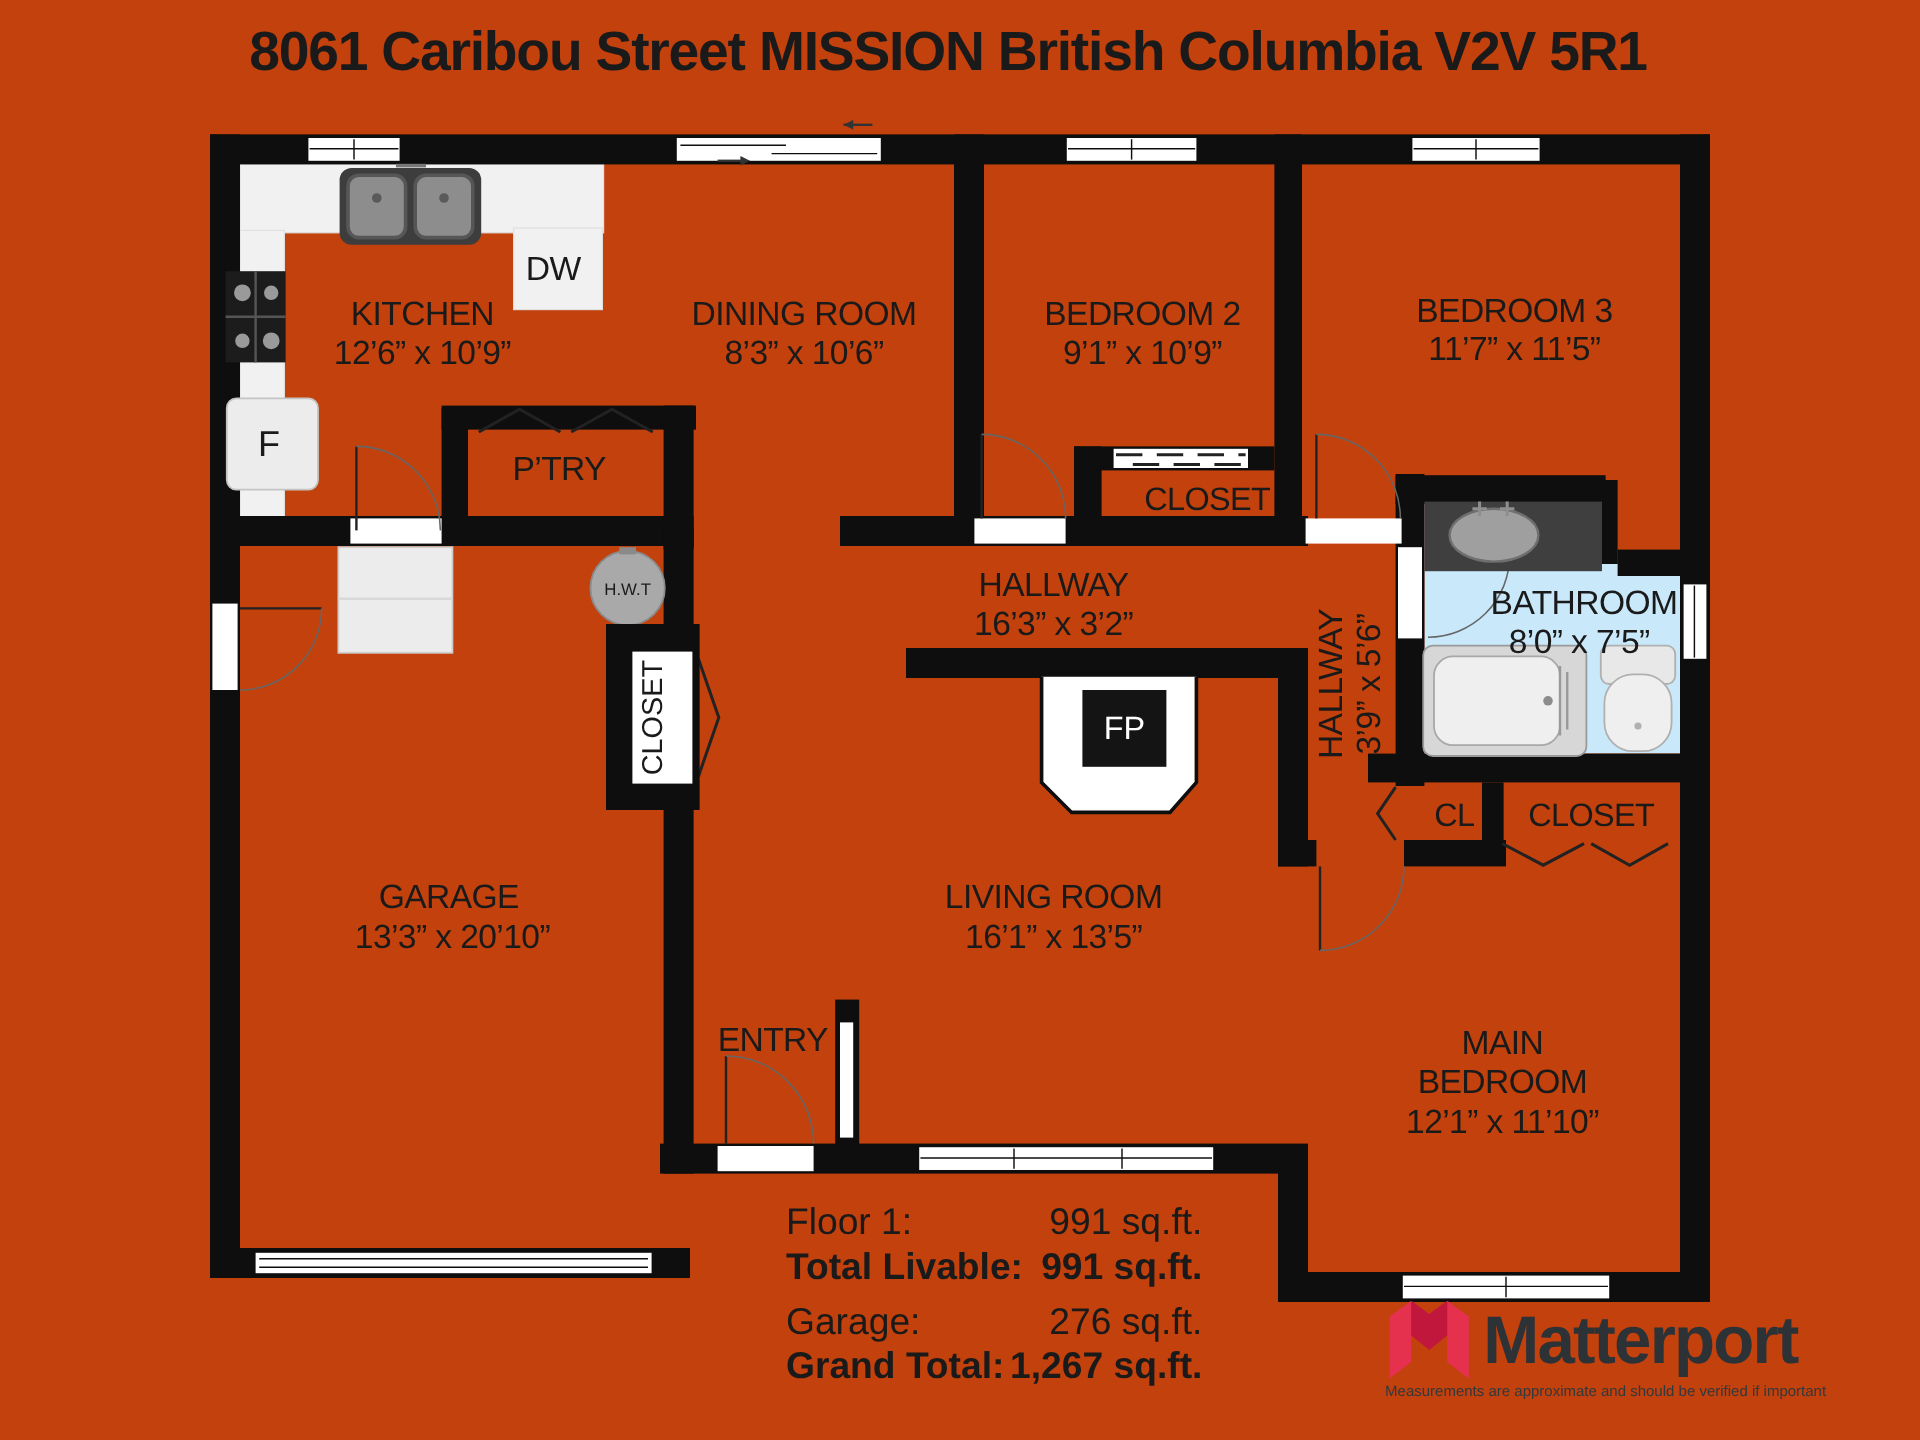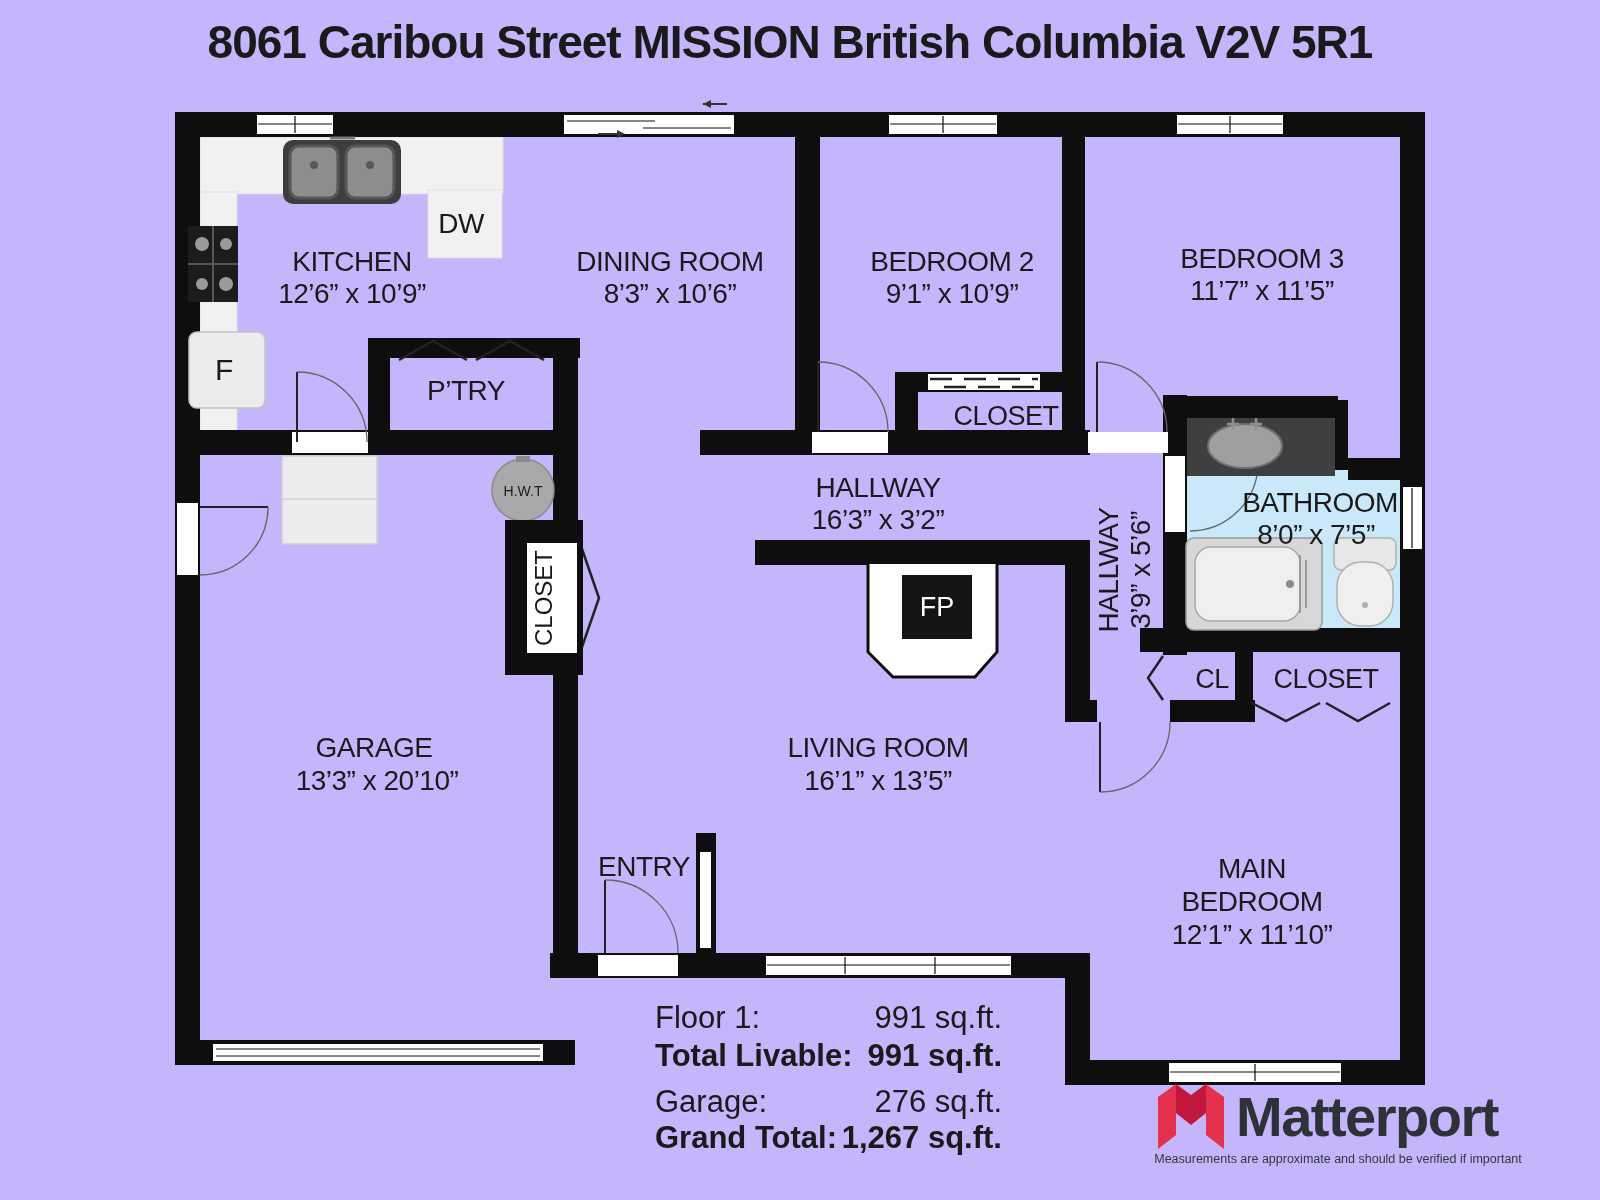--- a/index.html
+++ b/index.html
@@ -1,16 +1,16 @@
 <!DOCTYPE html>
 <html><head>
 <meta charset="utf-8">
 <style>
   html,body{margin:0;padding:0;background:#ffffff;}
-  .page{position:relative;width:1600px;height:1200px;background:#c4b5fd;overflow:hidden;
+  .page{position:relative;width:1600px;height:1200px;background:#c2410c;overflow:hidden;
         font-family:"Liberation Sans",sans-serif;}
   svg text{font-family:"Liberation Sans",sans-serif;fill:#1a1a1a;}
   .room-name{font-size:28px;letter-spacing:-0.5px;}
   .room-dims{font-size:28px;letter-spacing:-0.5px;}
   .small-label{font-size:26px;letter-spacing:-0.5px;}
   .title{font-size:46px;font-weight:600;letter-spacing:-1px;}
   .stat-label{font-size:31px;}
   .stat-value{font-size:31px;}
   .bold{font-weight:bold;}
   .wordmark{font-size:56px;font-weight:bold;fill:#2d3237;letter-spacing:-1.5px;}

